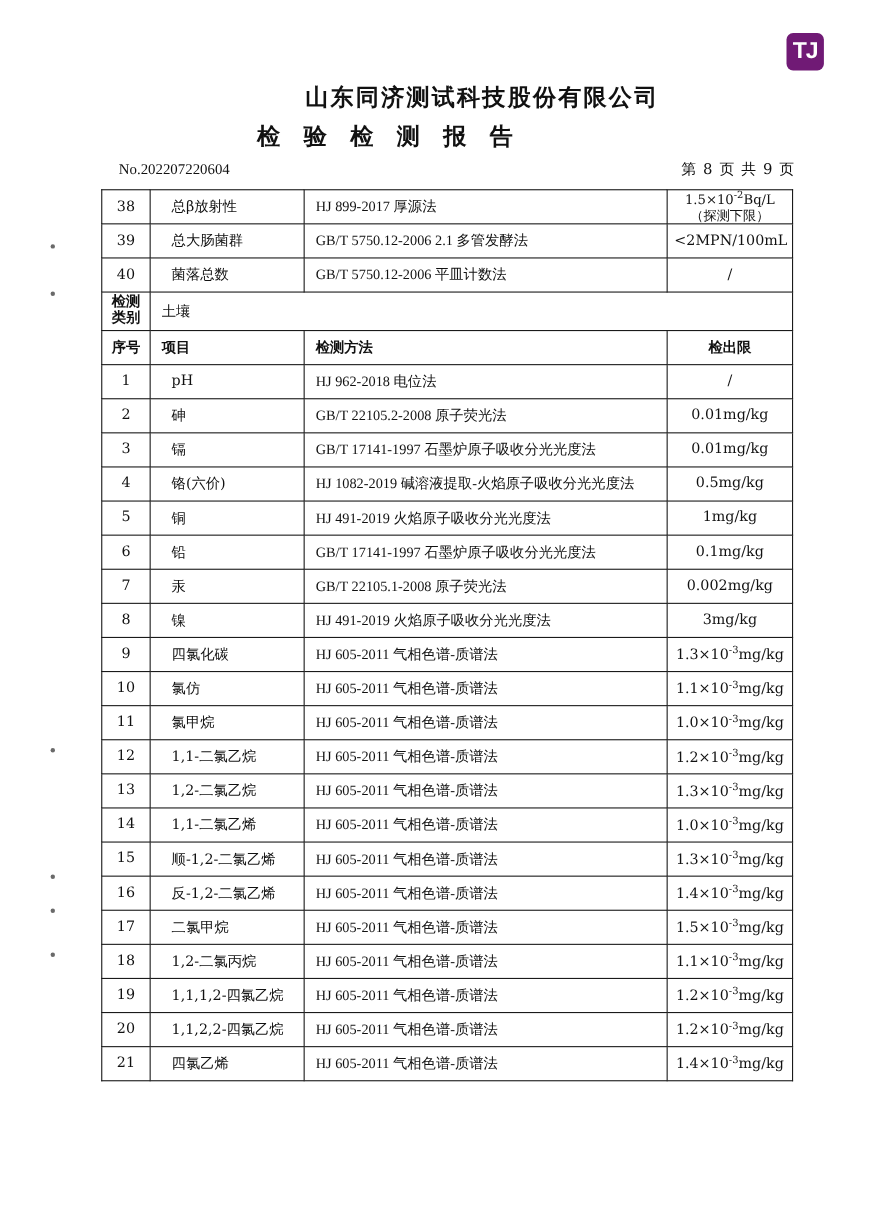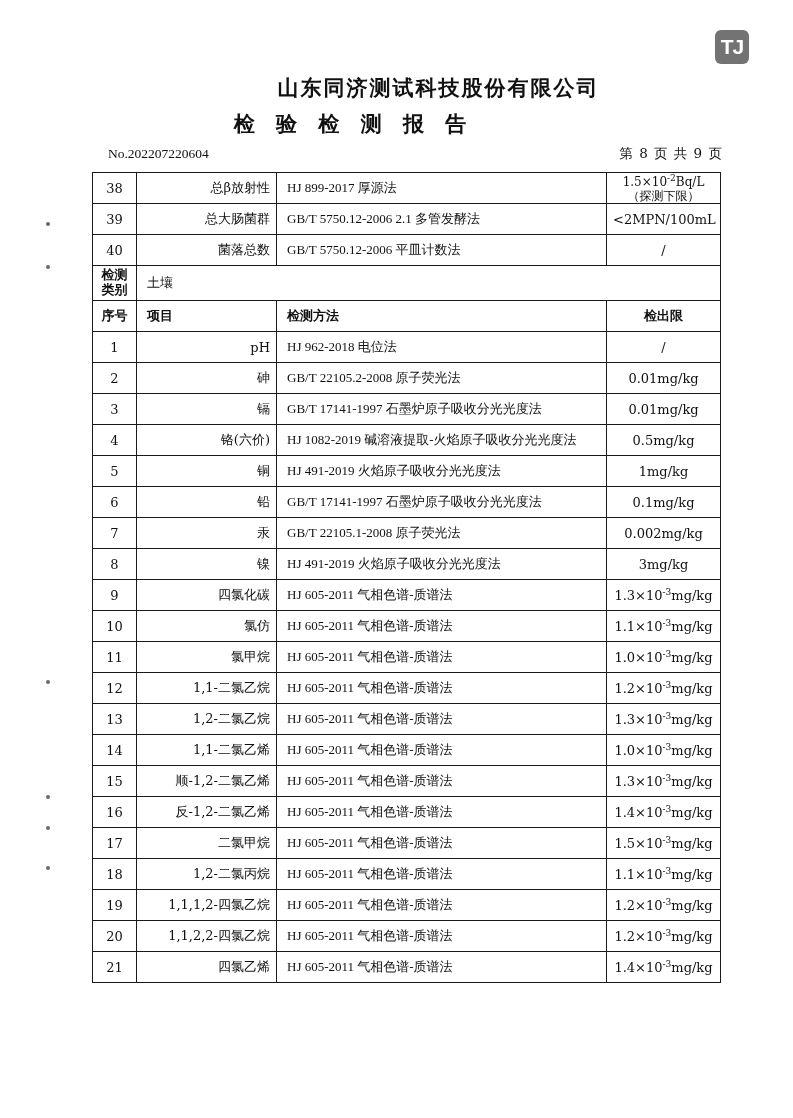--- a/index.html
+++ b/index.html
@@ -27,21 +27,21 @@
     position: absolute;
     top: 30px;
     right: 44px;
     display: flex;
     align-items: center;
     gap: 8px;
   }
   .logo-mark {
     width: 34px;
     height: 34px;
-    background: #737373;
+    background: #701a75;
     border-radius: 6px;
     position: relative;
     flex: none;
   }
   .logo-mark .glyph {
     position: absolute;
     left: 0; right: 0; top: 0; bottom: 0;
     color: #ffffff;
     font-family: "Liberation Sans", sans-serif;
     font-size: 21px;
@@ -124,21 +124,21 @@
   td, th {
     border: 1px solid #1a1a1a;
     padding: 0 6px;
     font-size: 13px;
     font-family: "DejaVu Serif", serif;
     vertical-align: middle;
     height: 31px;
     box-sizing: border-box;
   }
   .c-no    { width: 44px;  text-align: center; }
-  .c-item  { width: 140px; text-align: right; padding-left: 19px; }
+  .c-item  { width: 140px; text-align: left; padding-left: 19px; }
   .c-meth  { width: 330px; text-align: left; padding-left: 10px; }
   .c-lim   { width: 114px; text-align: center; }
 
   .hdr td { font-weight: bold; text-align: center; }
   .hdr .c-item, .hdr .c-meth { text-align: left; padding-left: 10px; }
 
   .cat-cell {
     text-align: center;
     font-weight: bold;
     line-height: 1.15;

